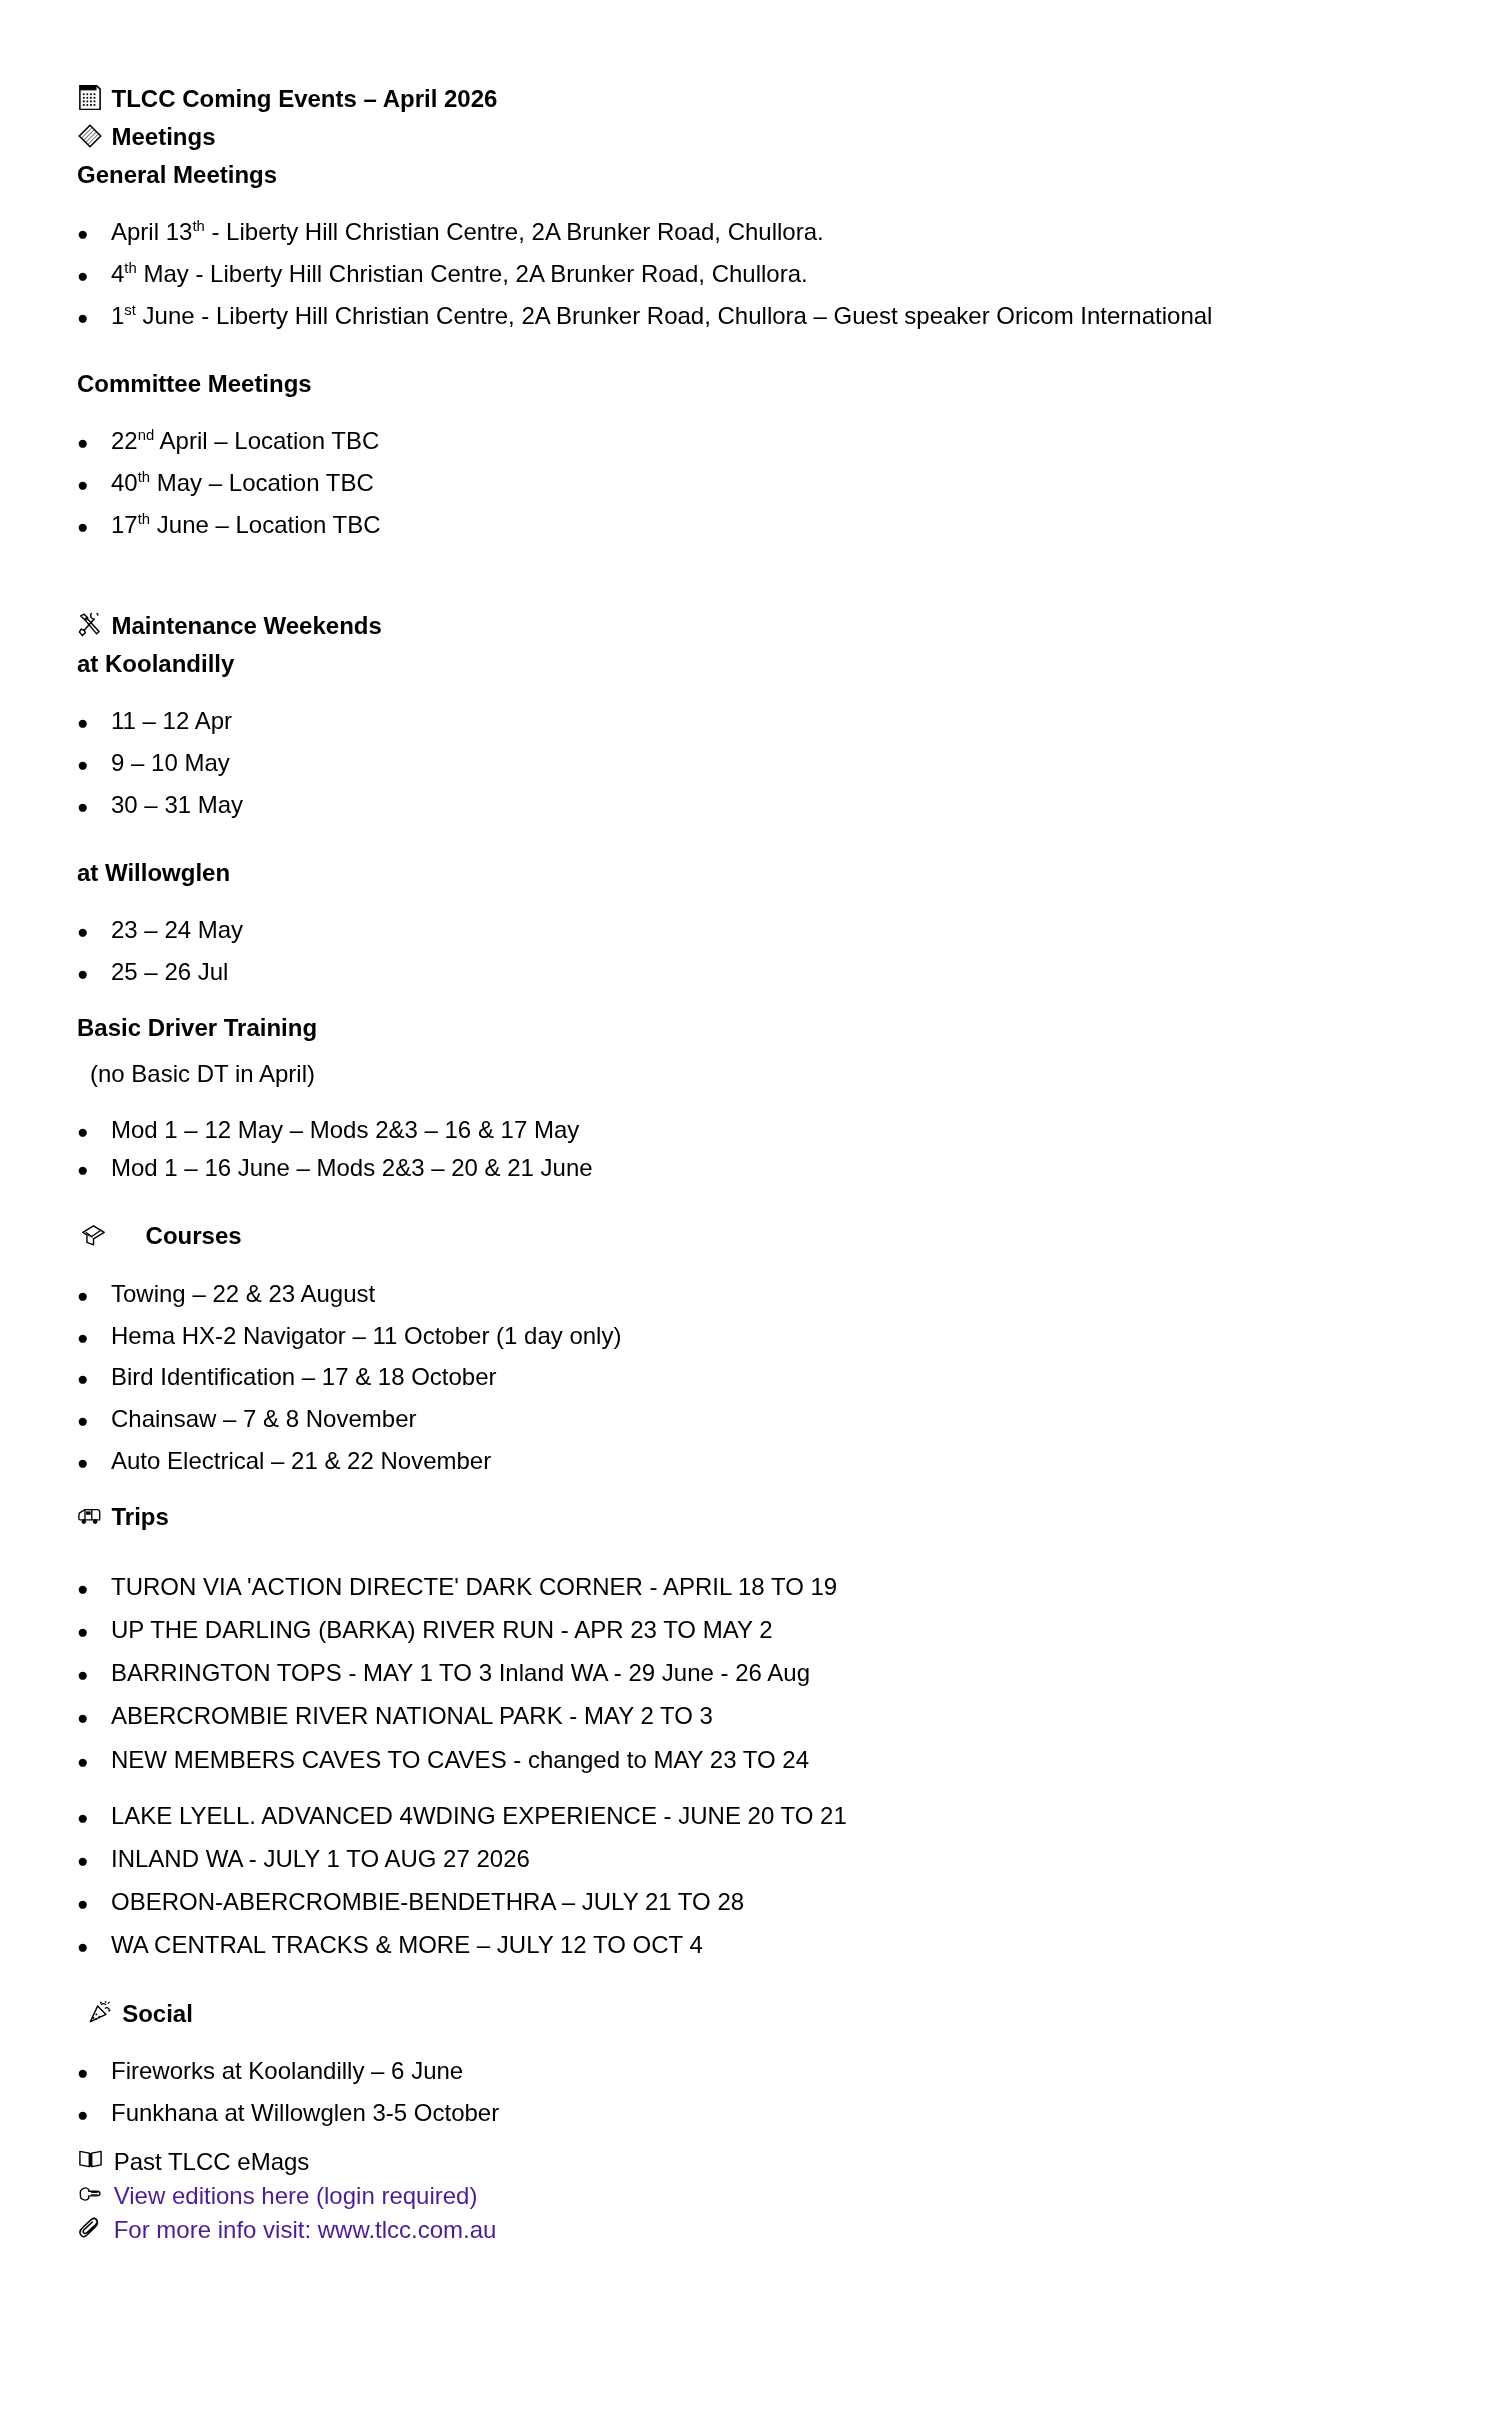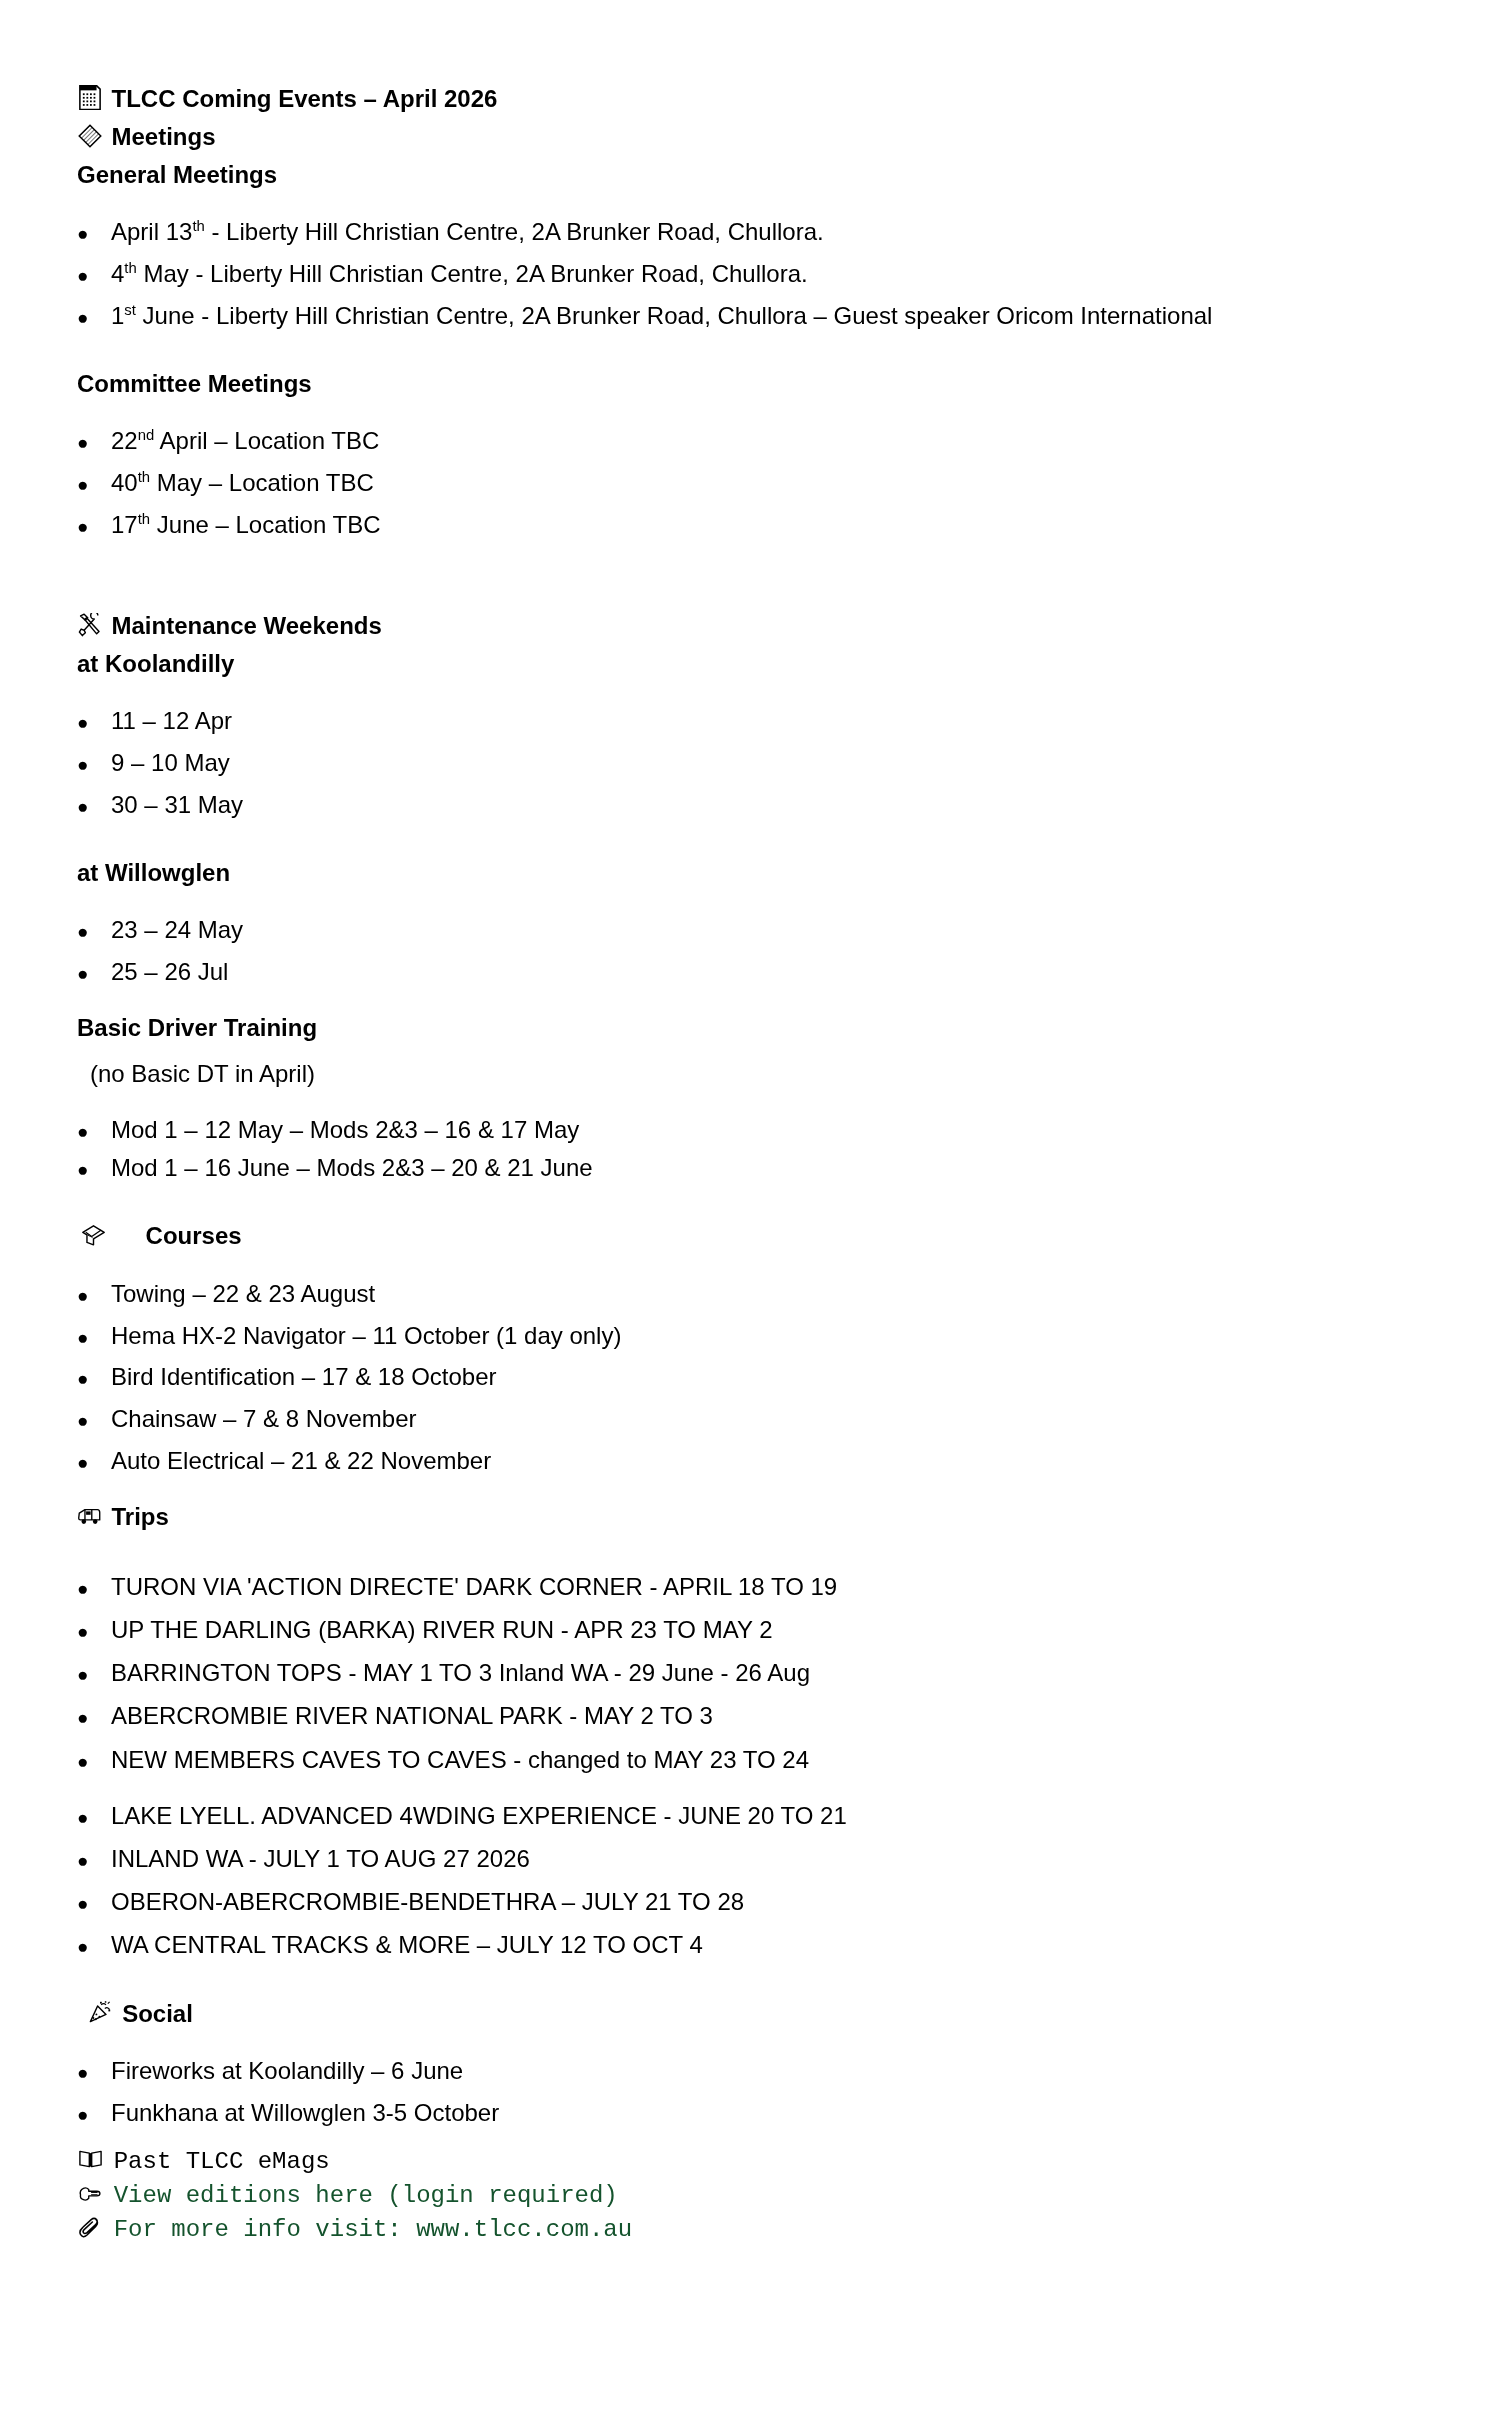--- a/index.html
+++ b/index.html
@@ -107,33 +107,32 @@
   .gap-xxl{ height: 70px; }
 
   
   .foot-row {
     display: flex;
     align-items: flex-start;
     gap: 10.7px;
     font-size: 24px;
     line-height: 1.42;
     margin: 0;
-    font-family: Liberation Mono, monospace;
   }
   .foot-row .glyph {
     flex: 0 0 auto;
     width: 26px;
     height: 26px;
     display: inline-flex;
     align-items: center;
     justify-content: center;
     margin-top: 1.2px;
   }
   .link {
-    color: #14532d;
+    color: #4c1d95;
     text-decoration: none;
   }
   .foot-label { color: #000; }
 </style>
 </head>
 <body>
 
 <div class="page doc">
 
   <div class="icon-head">

